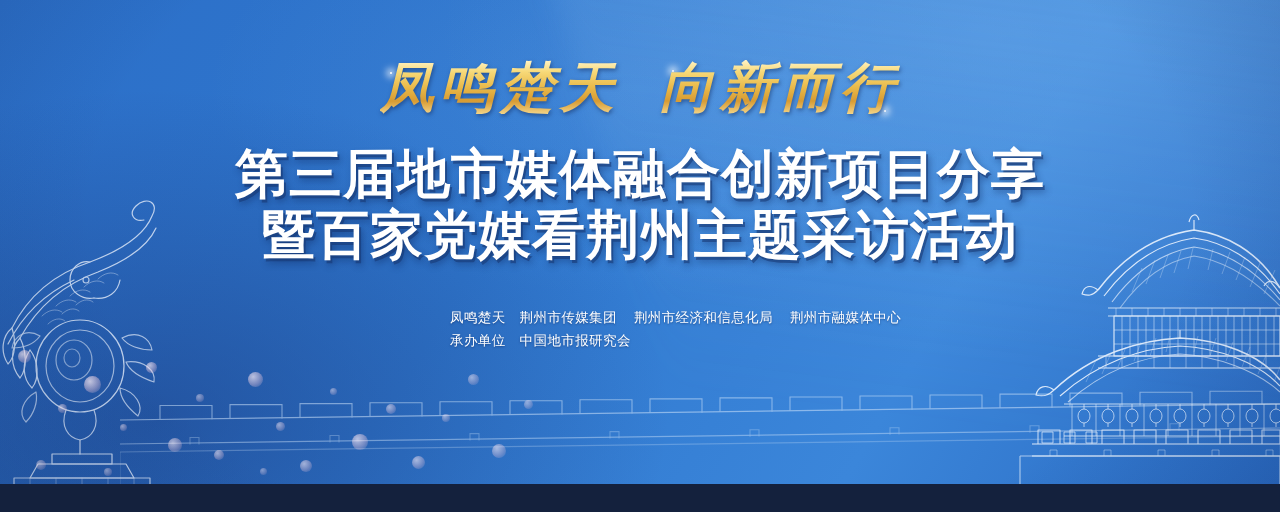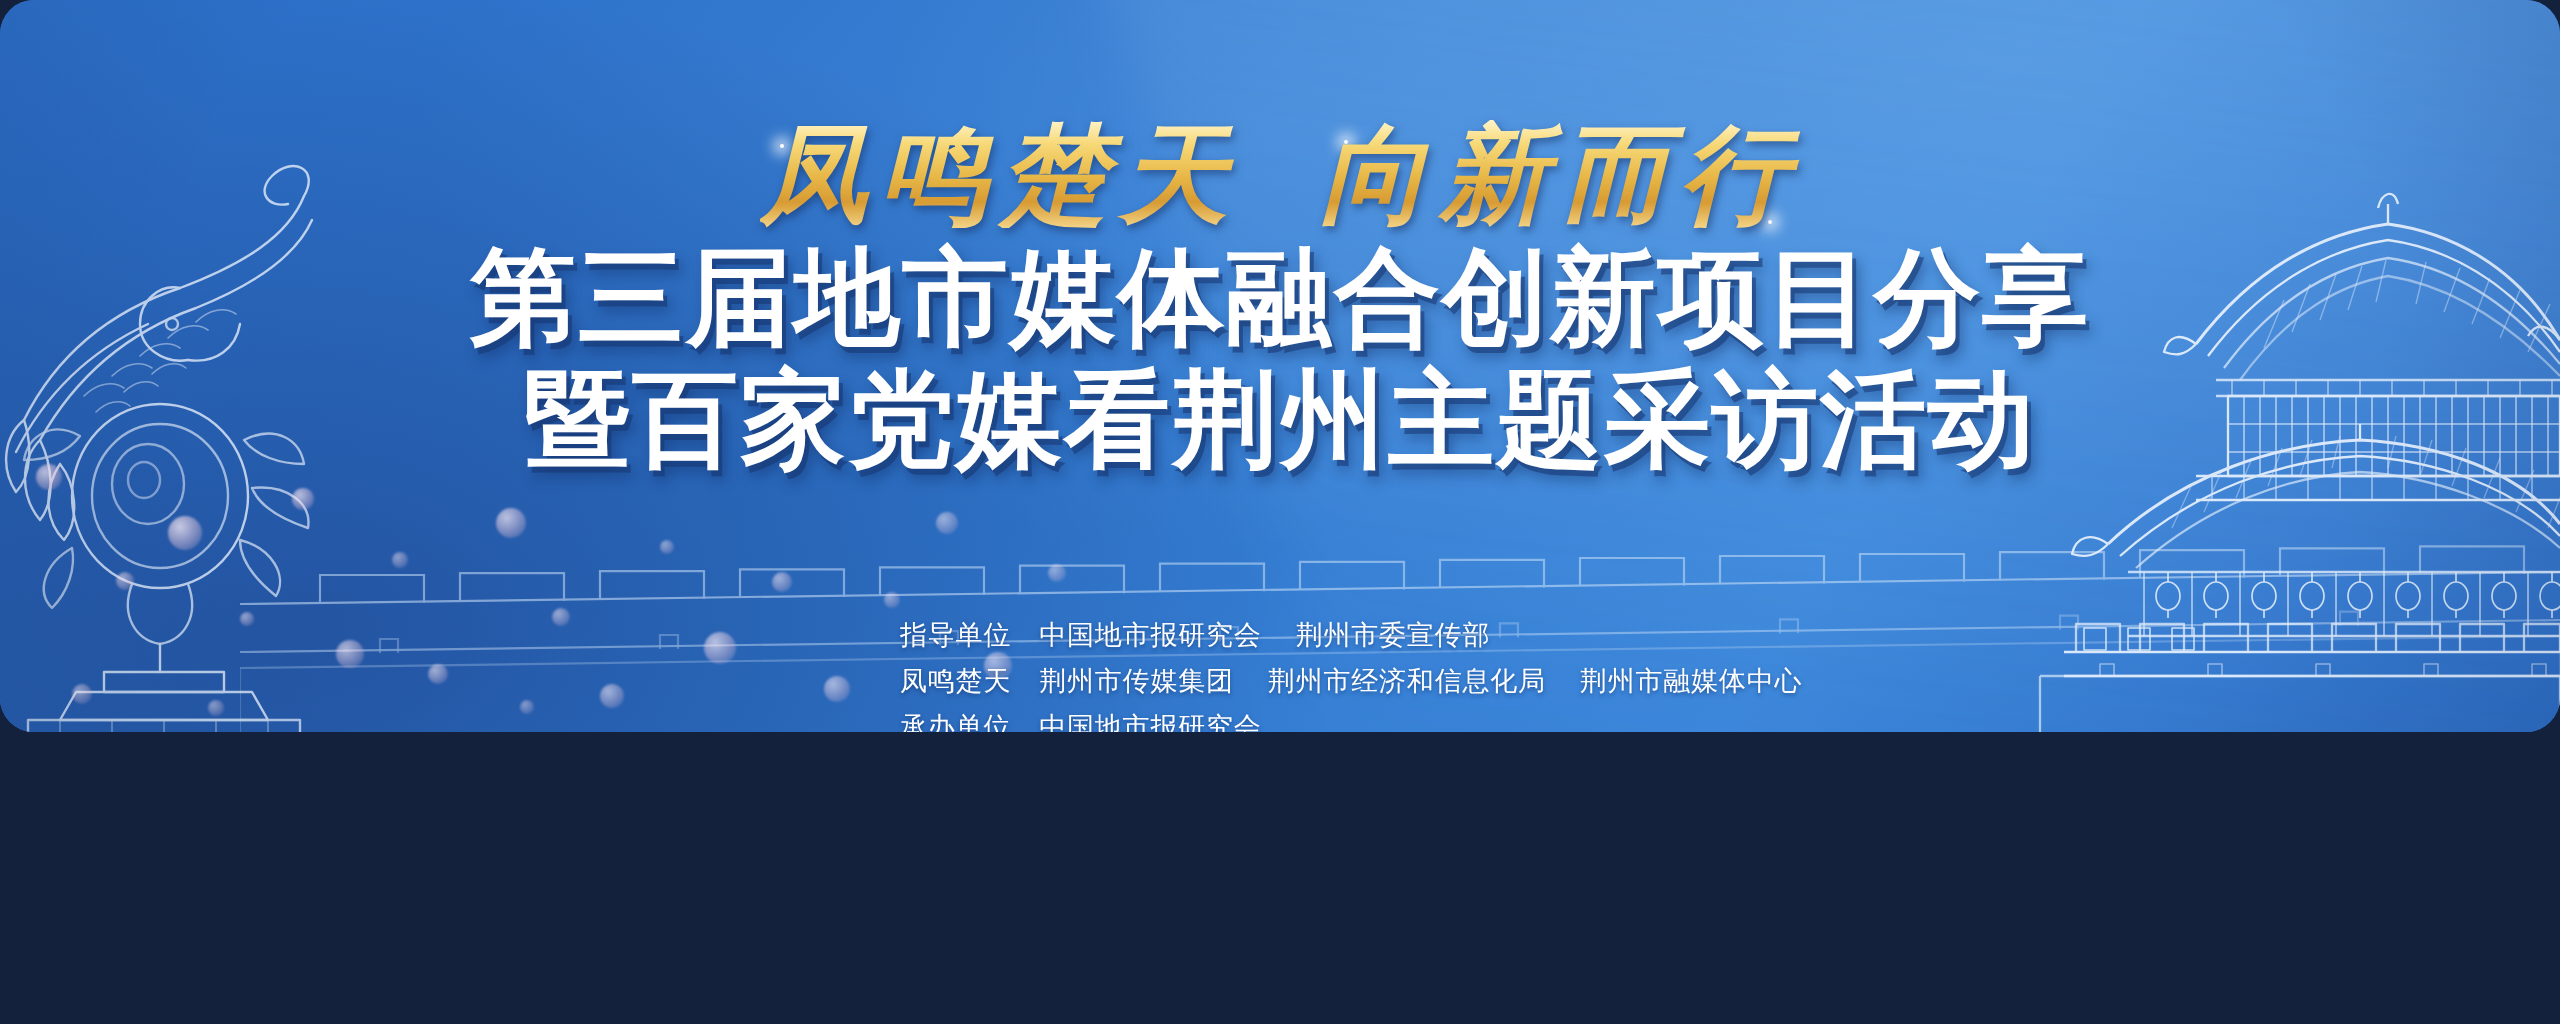--- a/index.html
+++ b/index.html
@@ -4,25 +4,24 @@
 <title>Event Banner</title>
 <style>
   html, body {
     margin: 0;
     padding: 0;
     background: #14213d;
   }
   #banner {
     position: relative;
     width: 1280px;
-    height: 366px;
+    height: 484px;
     overflow: hidden;
     font-family: "Liberation Sans", "DejaVu Sans", sans-serif;
     background: linear-gradient(135deg, #2f76ce 0%, #2d72cb 35%, #3179cf 60%, #2a6cc4 100%);
-    border-radius: 17px;
   }
 
   
   .bg-base {
     position: absolute; inset: 0;
     background:
       radial-gradient(ellipse 900px 520px at 78% 8%,  rgba(120,180,240,0.30) 0%, rgba(120,180,240,0) 62%),
       radial-gradient(ellipse 760px 480px at 12% 86%, rgba(22,46,110,0.45) 0%, rgba(22,46,110,0) 68%),
       radial-gradient(ellipse 620px 300px at 50% 18%, rgba(130,190,250,0.16) 0%, rgba(130,190,250,0) 70%),
       linear-gradient(120deg, #2c6fc8 0%, #2f77ce 40%, #3b86da 72%, #2a6ac2 100%);
@@ -116,21 +115,21 @@
     font-size: 53px;
     font-weight: bold;
     letter-spacing: 1px;
     color: #ffffff;
     line-height: 1.12;
     text-shadow:
       2px 3px 0 rgba(21,52,112,.55),
       3px 5px 7px rgba(12,36,88,.45);
     font-family: "Liberation Sans", "DejaVu Sans", sans-serif;
   }
-  #title-line-1 { margin-top: 6px; }
+  #title-line-1 { margin-top: 30px; }
   #title-line-2 { margin-top: 2px; }
 
   
   #credits {
     position: absolute;
     left: 450px;
     top: 306px;
     text-align: left;
     color: #ffffff;
     font-size: 13.5px;
@@ -370,23 +369,20 @@
 
     <div id="calligraphy"><span>凤鸣楚天</span><span class="gap"></span><span>向新而行</span></div>
 
     <div class="title-line" id="title-line-1">第三届地市媒体融合创新项目分享</div>
 
     <div class="title-line" id="title-line-2">暨百家党媒看荆州主题采访活动</div>
   </div>
 
   <div id="credits">
     <div class="credit-row">
-      <span class="credit-label">指导单位</span><span class="credit-org">中国地市报研究会</span><span class="credit-org">荆州市委宣传部</span>
-    </div>
-    <div class="credit-row">
       <span class="credit-label">凤鸣楚天</span><span class="credit-org">荆州市传媒集团</span><span class="credit-org">荆州市经济和信息化局</span><span class="credit-org">荆州市融媒体中心</span>
     </div>
     <div class="credit-row">
       <span class="credit-label">承办单位</span><span class="credit-org">中国地市报研究会</span>
     </div>
   </div>
 
 </div>
 
 </body></html>

